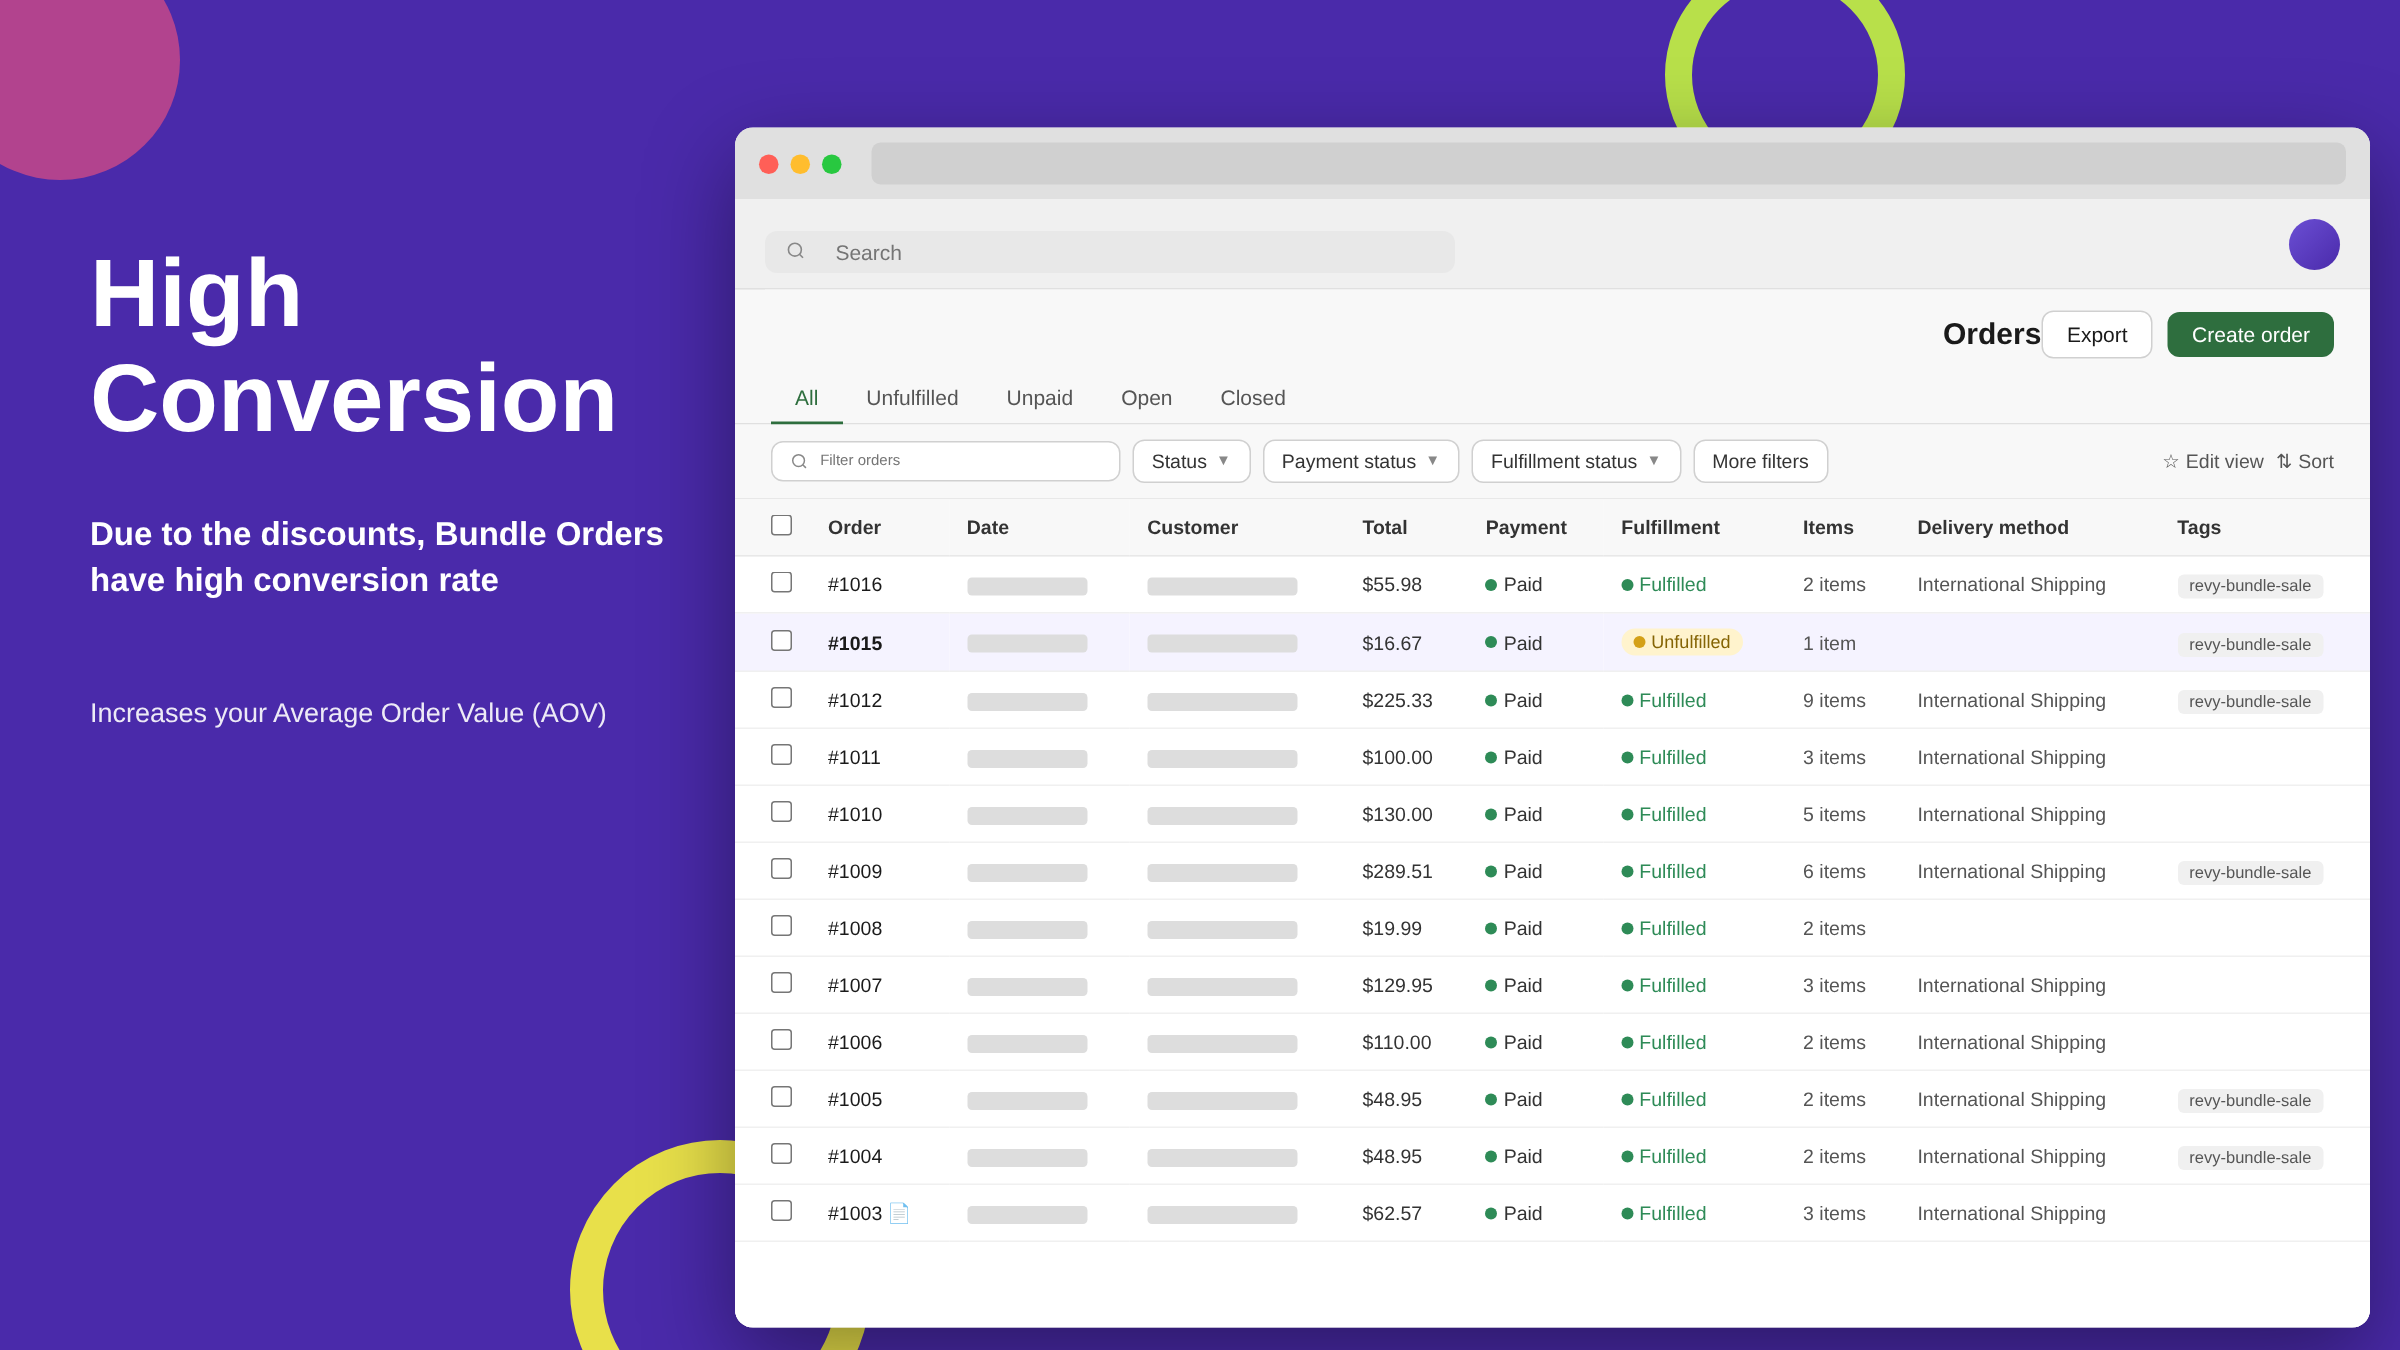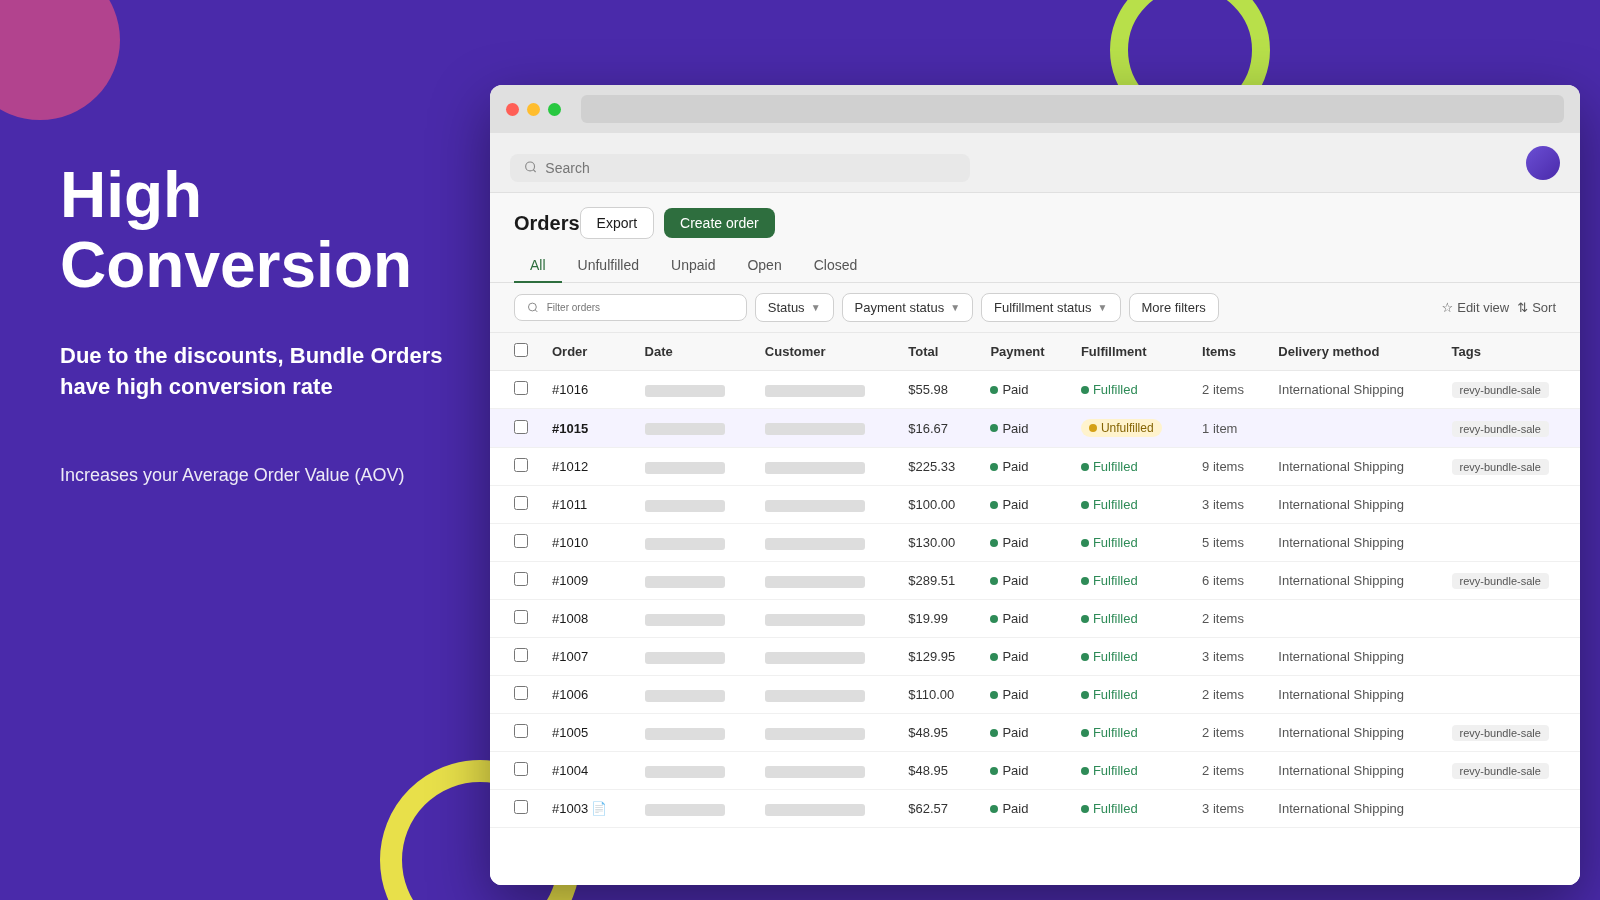--- a/index.html
+++ b/index.html
@@ -124,21 +124,21 @@
       justify-content: space-between;
       border-bottom: 1px solid #e0e0e0;
     }
     .search-bar {
       display: flex;
       align-items: flex-start;
       background: #e8e8e8;
       border-radius: 8px;
       padding: 6px 14px;
       width: 460px;
-      gap: 8px;
+      gap: 20px;
       margin-top: 11px;
     }
     .search-bar input {
       background: transparent;
       border: none;
       outline: none;
       font-size: 14px;
       color: #555;
       width: 100%;
     }
@@ -146,23 +146,24 @@
       width: 34px;
       height: 34px;
       border-radius: 50%;
       background: linear-gradient(135deg, #6b4fd4, #4a2aaa);
     }
 
     
     .orders-header {
       display: flex;
       align-items: center;
-      justify-content: flex-start;
+      justify-content: flex-end;
       padding: 14px 24px 10px;
       background: #f8f8f8;
+      margin-left: 20px;
     }
     .orders-title {
       font-size: 20px;
       font-weight: 700;
       color: #1a1a1a;
     }
     .header-actions {
       display: flex;
       gap: 10px;
       align-items: center;

